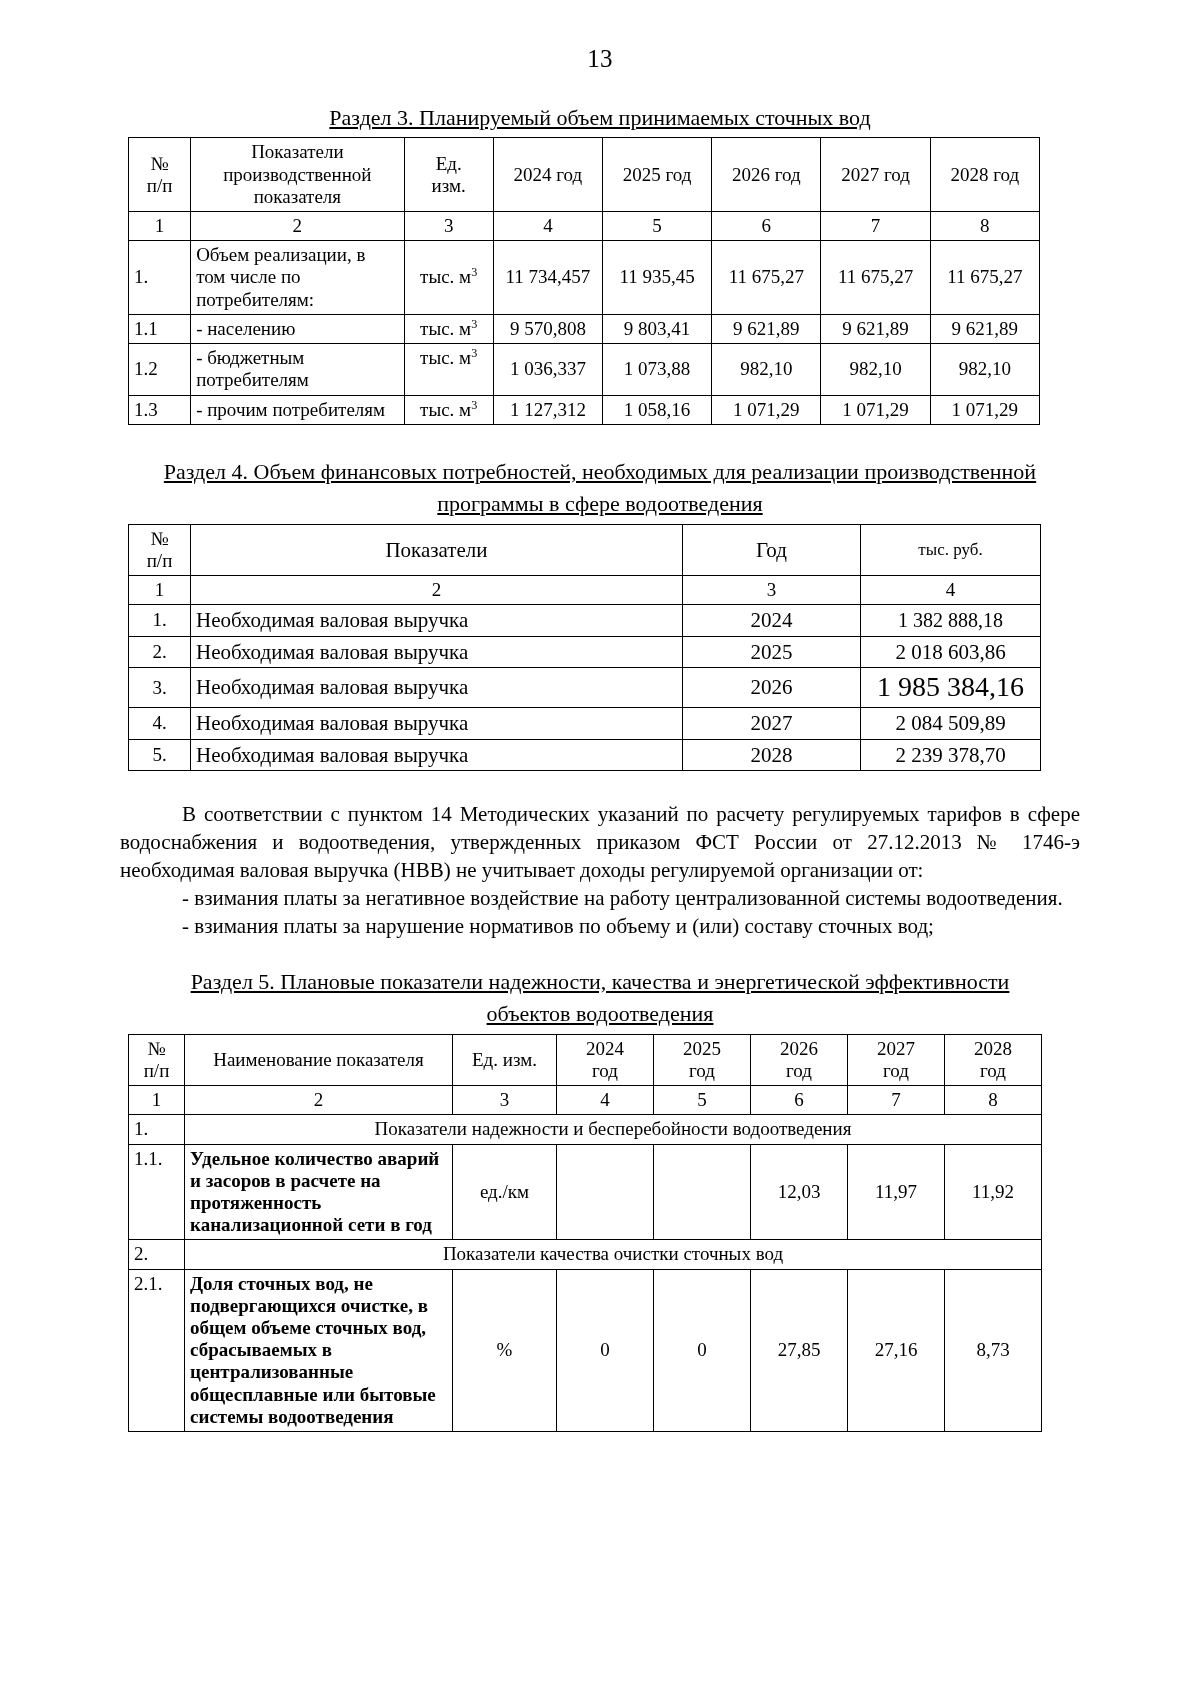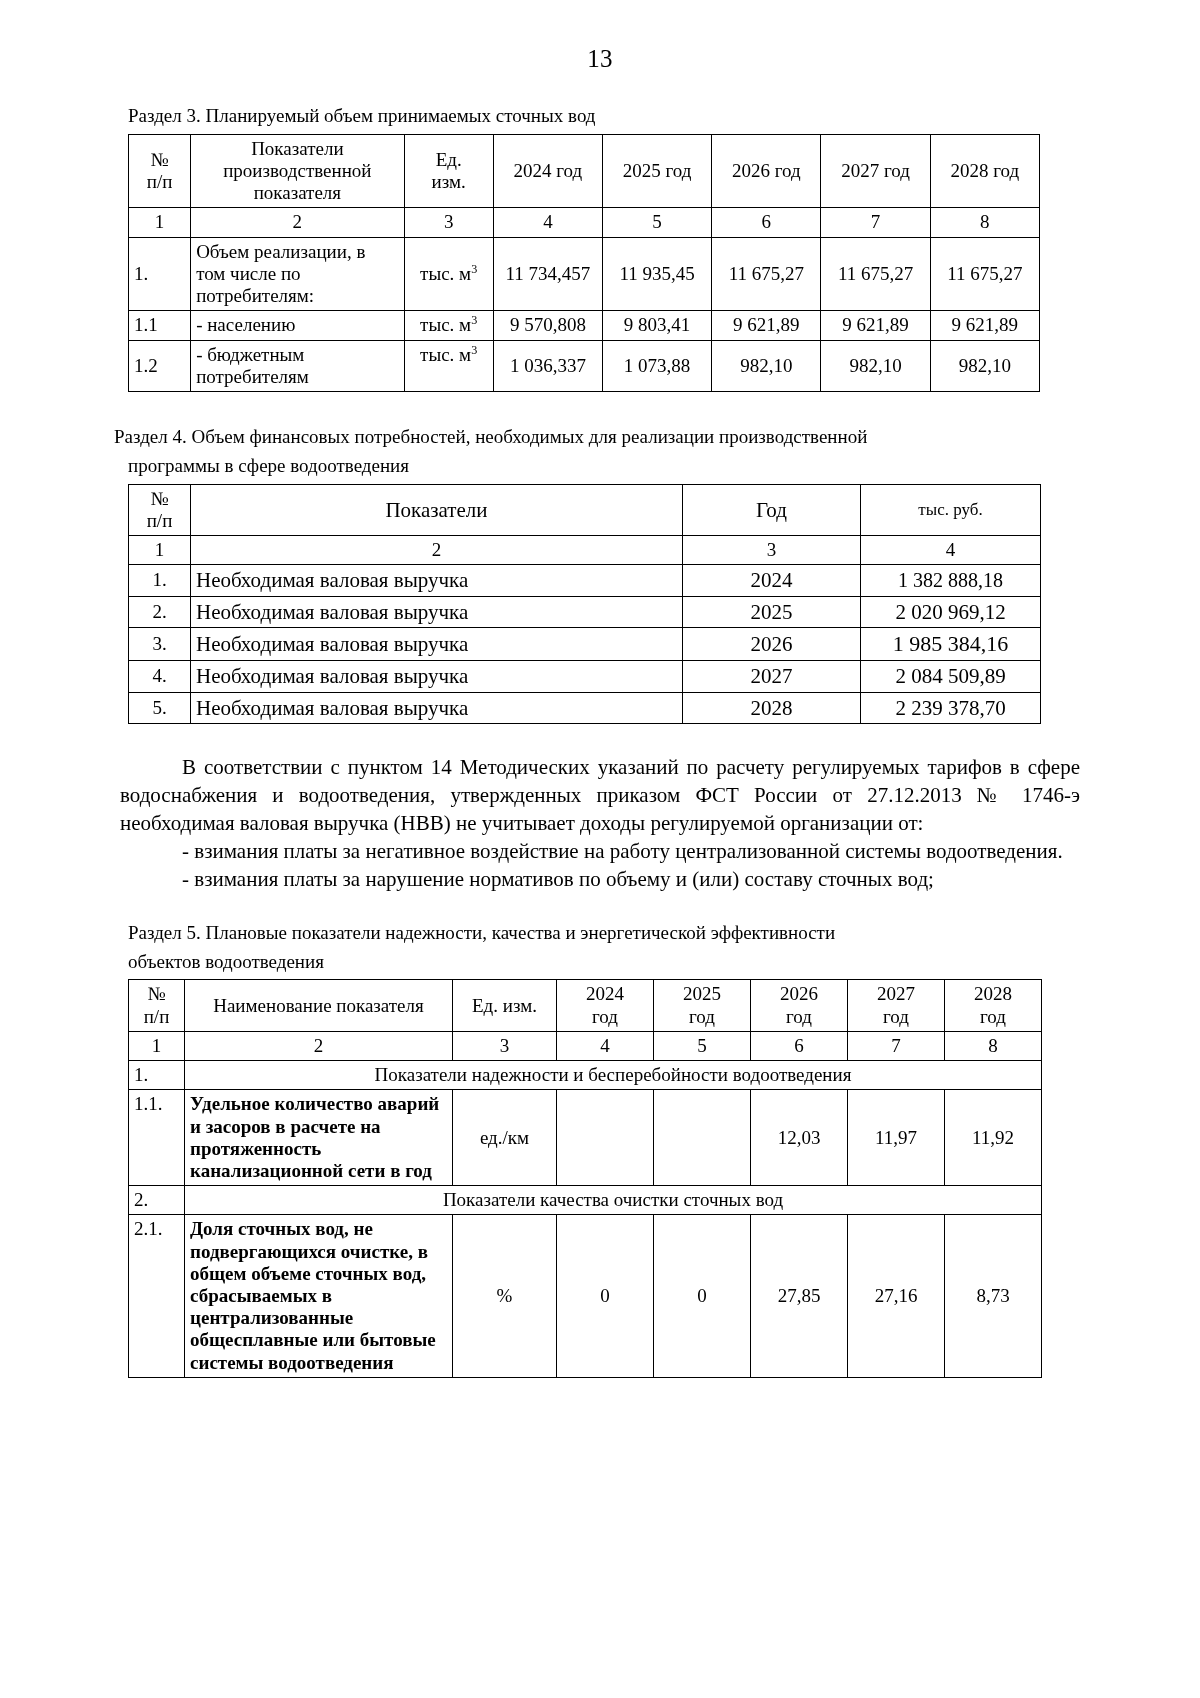--- a/index.html
+++ b/index.html
@@ -24,23 +24,25 @@
     position: relative;
   }
   .page-number {
     text-align: center;
     font-size: 25px;
     line-height: 1.0;
     margin: 0 0 34px 0;
     letter-spacing: 0.2px;
   }
   .section-title {
-    font-size: 19px;
+    text-align: center;
+    font-size: 22px;
     line-height: 1.20;
     margin: 0 0 6px 0;
+    text-decoration: underline;
   }
   .section-title.wide {
     margin-left: -14px;
     margin-right: -14px;
   }
   table.doc {
     border-collapse: collapse;
     width: 912px;
     table-layout: fixed;
     font-size: 19px;
@@ -177,20 +179,30 @@
         <td class="l">1.2</td>
         <td class="l">- бюджетным потребителям</td>
         <td class="c nowrap" style="vertical-align:top"><span>тыс. м</span><sup>3</sup></td>
         <td class="c">1 036,337</td>
         <td class="c">1 073,88</td>
         <td class="c">982,10</td>
         <td class="c">982,10</td>
         <td class="c">982,10</td>
       </tr>
 
+      <tr>
+        <td class="l">1.3</td>
+        <td class="l">- прочим потребителям</td>
+        <td class="c nowrap"><span>тыс. м</span><sup>3</sup></td>
+        <td class="c">1 127,312</td>
+        <td class="c">1 058,16</td>
+        <td class="c">1 071,29</td>
+        <td class="c">1 071,29</td>
+        <td class="c">1 071,29</td>
+      </tr>
     </tbody>
   </table>
 
   <div class="gap-1"></div>
 
   <div class="section-title wide">Раздел 4. Объем финансовых потребностей, необходимых для реализации производственной</div>
   <div class="section-title">программы в сфере водоотведения</div>
 
   <table class="doc t2">
     <colgroup>
@@ -219,27 +231,27 @@
       <tr>
         <td class="c">1.</td>
         <td class="l" style="font-size:21px">Необходимая валовая выручка</td>
         <td class="c" style="font-size:21px">2024</td>
         <td class="c" style="font-size:20px">1 382 888,18</td>
       </tr>
       <tr>
         <td class="c">2.</td>
         <td class="l" style="font-size:21px">Необходимая валовая выручка</td>
         <td class="c" style="font-size:21px">2025</td>
-        <td class="c" style="font-size:21px">2 020 969,12</td>
+        <td class="c" style="font-size:21px">2 018 603,86</td>
       </tr>
       <tr>
         <td class="c">3.</td>
         <td class="l" style="font-size:21px">Необходимая валовая выручка</td>
         <td class="c" style="font-size:21px">2026</td>
-        <td class="c" style="font-size:22px">1 985 384,16</td>
+        <td class="c" style="font-size:28px">1 985 384,16</td>
       </tr>
       <tr>
         <td class="c">4.</td>
         <td class="l" style="font-size:21px">Необходимая валовая выручка</td>
         <td class="c" style="font-size:21px">2027</td>
         <td class="c" style="font-size:21px">2 084 509,89</td>
       </tr>
       <tr>
         <td class="c">5.</td>
         <td class="l" style="font-size:21px">Необходимая валовая выручка</td>

